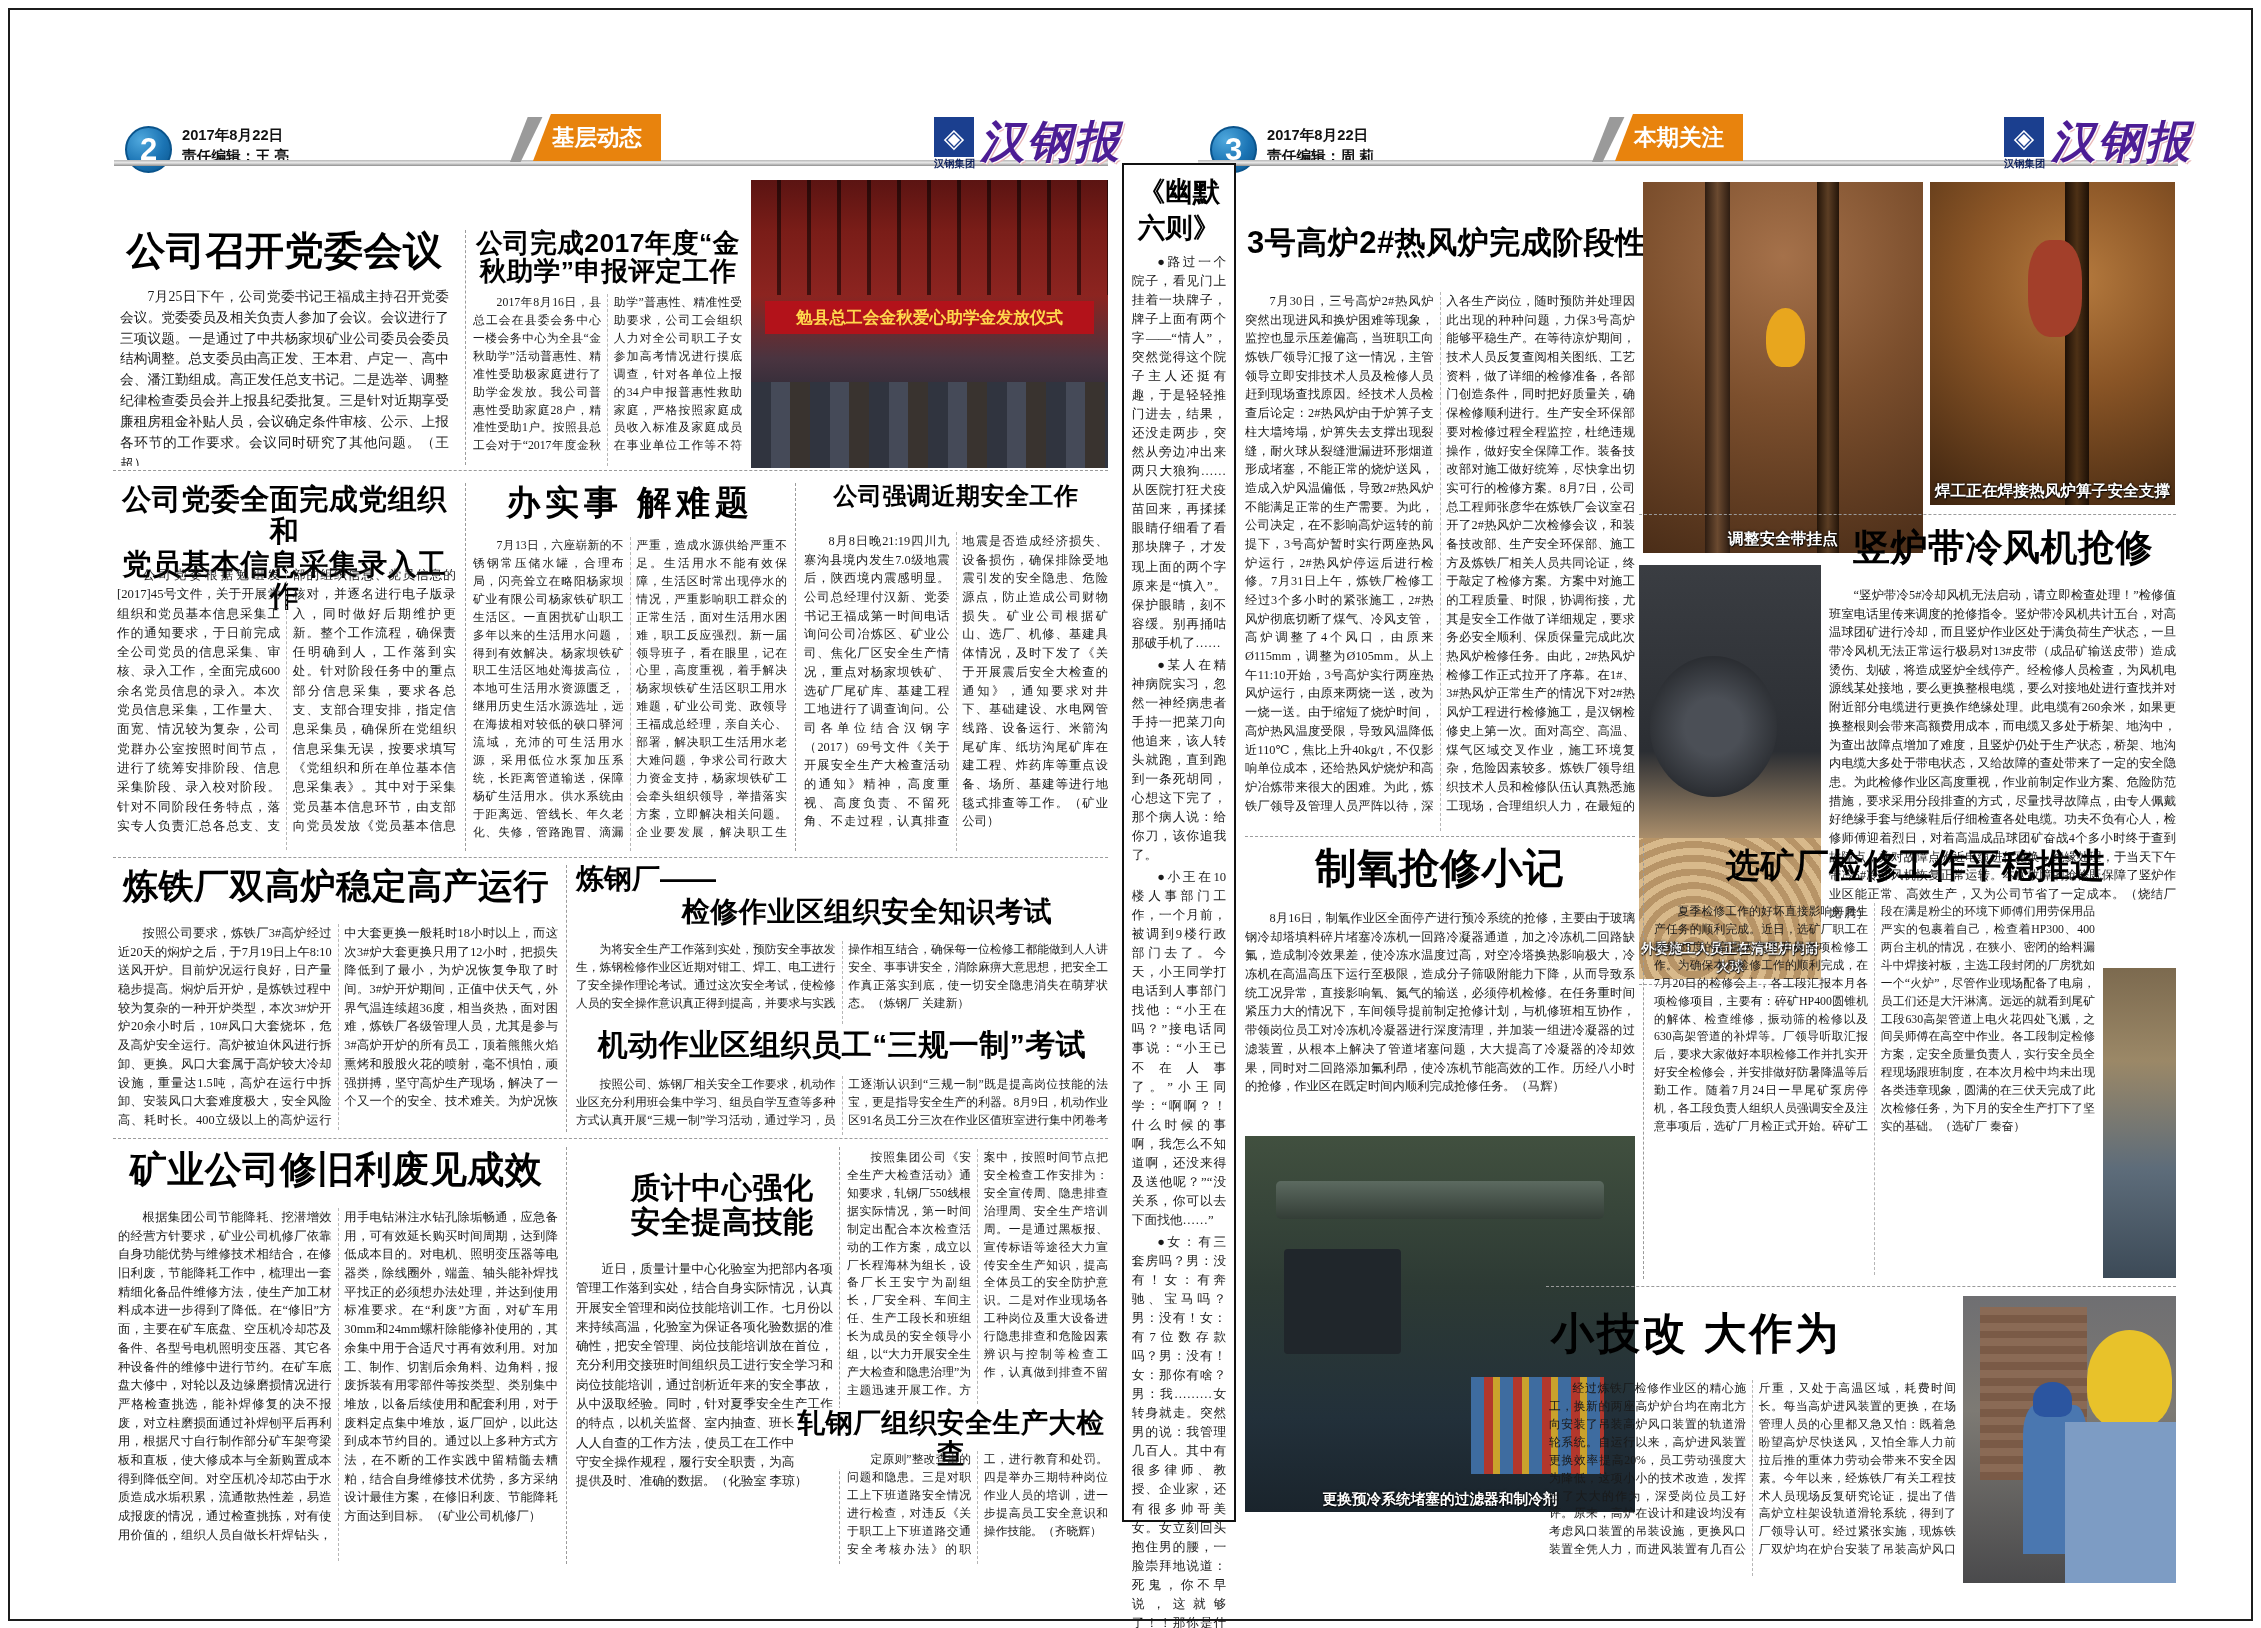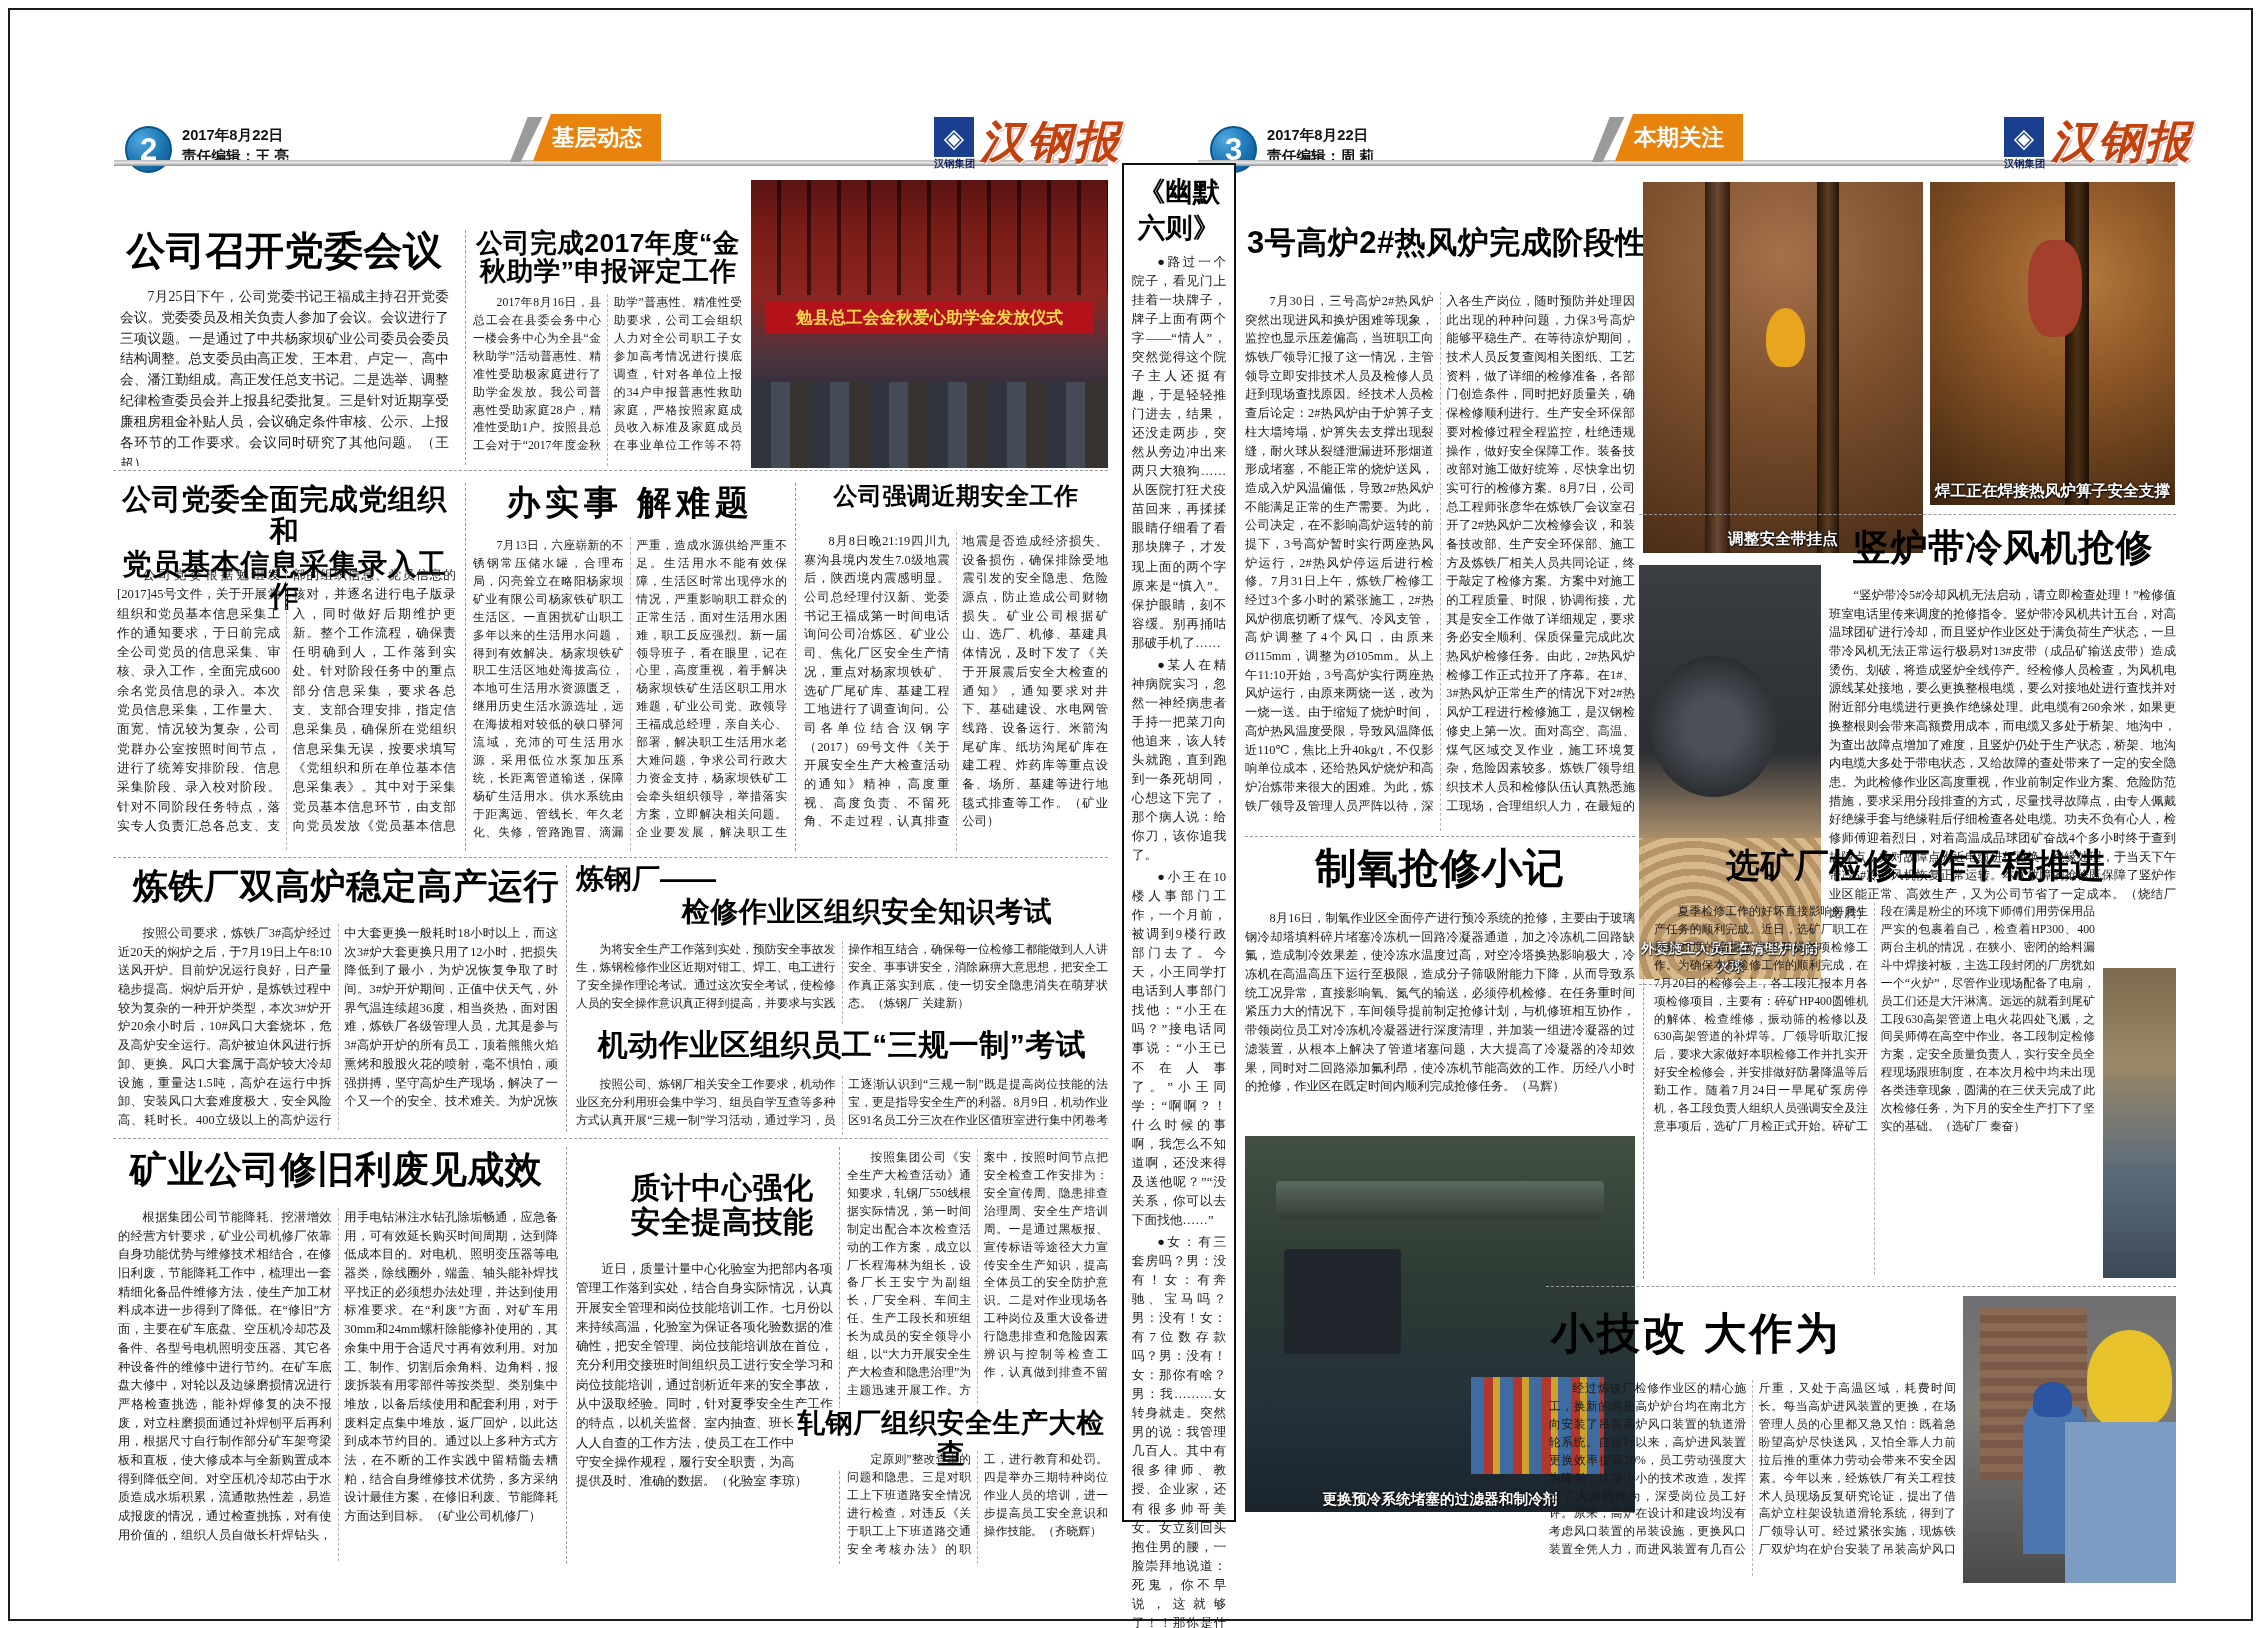--- a/index.html
+++ b/index.html
@@ -14,21 +14,21 @@
            display:flex;align-items:center;justify-content:center;border:2px solid #0a548c;box-sizing:border-box;}
   .hmeta{font-family:"Liberation Sans",sans-serif;font-size:14.7px;font-weight:bold;color:#111;line-height:1.3;}
   .graybar{height:5.9px;background:linear-gradient(#b7b7b7,#e8e8e8 45%,#8f8f8f);}
   .flag{background:#e8830d;color:#fff;font-family:"Liberation Sans",sans-serif;font-weight:bold;
         font-size:22.5px;display:flex;align-items:center;justify-content:center;
         clip-path:polygon(14% 0,100% 0,100% 100%,0 100%);}
   .flagshadow{background:#9a9a9a;clip-path:polygon(30% 0,55% 0,18% 100%,0 100%);}
   .logobox{width:40px;height:40px;background:#1b3f8f;color:#fff;display:flex;align-items:center;justify-content:center;
            font-size:26.5px;font-family:"DejaVu Sans",sans-serif;}
   .logosub{font-size:10.3px;font-family:"Liberation Sans",sans-serif;font-weight:bold;color:#10235e;text-align:center;}
-  .brand{font-family:"DejaVu Serif",serif;font-style:italic;font-weight:bold;font-size:45px;color:#c2410c;
+  .brand{font-family:"DejaVu Serif",serif;font-style:italic;font-weight:bold;font-size:45px;color:#4c1d95;
          text-shadow:1px 1px 0 #fff,2px 2px 0 #e9b8b8;letter-spacing:2px;}
   
   .t-big{font-family:"Liberation Sans","DejaVu Sans",sans-serif;font-weight:900;color:#000;
          text-align:center;line-height:1.12;letter-spacing:0.5px;}
   .body{font-size:13.7px;line-height:1.52;text-align:justify;overflow:hidden;}
   .body p{margin:0;text-indent:2em;}
   .c2{column-count:2;column-gap:12.7px;column-rule:0.5px dashed #b5b5b5;}
   .vdash{border-left:1px dashed #9a9a9a;width:0;}
   .hdash{border-top:1px dashed #9a9a9a;height:0;}
   
@@ -107,21 +107,21 @@
     </div>
   <div class="abs vdash" style="left:795px;top:483px;height:368px;"></div>
 
   <div class="abs t-big" style="left:804px;top:483px;width:304px;font-size:24px;">公司强调近期安全工作</div>
   <div class="abs body c2" style="left:804px;top:532px;width:304px;height:319px;font-size:12.3px;">
       <p>8月8日晚21:19四川九寨沟县境内发生7.0级地震后，陕西境内震感明显。公司总经理付汉新、党委书记王福成第一时间电话询问公司冶炼区、矿业公司、焦化厂区安全生产情况，重点对杨家坝铁矿、选矿厂尾矿库、基建工程工地进行了调查询问。公司各单位结合汉钢字（2017）69号文件《关于开展安全生产大检查活动的通知》精神，高度重视、高度负责、不留死角、不走过程，认真排查地震是否造成经济损失、设备损伤，确保排除受地震引发的安全隐患、危险源点，防止造成公司财物损失。矿业公司根据矿山、选厂、机修、基建具体情况，及时下发了《关于开展震后安全大检查的通知》，通知要求对井下、基础建设、水电网管线路、设备运行、米箭沟尾矿库、纸坊沟尾矿库在建工程、炸药库等重点设备、场所、基建等进行地毯式排查等工作。（矿业公司）</p>
     </div>
 
   <div class="abs hdash" style="left:113px;top:857px;width:995px;"></div>
 
-  <div class="abs t-big" style="left:113px;top:866px;width:446px;font-size:35px;text-align:right;">炼铁厂双高炉稳定高产运行</div>
+  <div class="abs t-big" style="left:113px;top:866px;width:446px;font-size:35px;">炼铁厂双高炉稳定高产运行</div>
   <div class="abs body c2" style="left:118px;top:924px;width:440px;height:206px;font-size:12.3px;">
       <p>按照公司要求，炼铁厂3#高炉经过近20天的焖炉之后，于7月19日上午8:10送风开炉。目前炉况运行良好，日产量稳步提高。焖炉后开炉，是炼铁过程中较为复杂的一种开炉类型，本次3#炉开炉20余小时后，10#风口大套烧坏，危及高炉安全运行。高炉被迫休风进行拆卸、更换。风口大套属于高炉较大冷却设施，重量达1.5吨，高炉在运行中拆卸、安装风口大套难度极大，安全风险高、耗时长。400立级以上的高炉运行中大套更换一般耗时18小时以上，而这次3#炉大套更换只用了12小时，把损失降低到了最小，为炉况恢复争取了时间。3#炉开炉期间，正值中伏天气，外界气温连续超36度，相当炎热，面对困难，炼铁厂各级管理人员，尤其是参与3#高炉开炉的所有员工，顶着熊熊火焰熏烤和股股火花的喷射，毫不惧怕，顽强拼搏，坚守高炉生产现场，解决了一个又一个的安全、技术难关。为炉况恢复做出了突出成绩，尽快实现了公司双炉正常生产。（张建荣）</p>
     </div>
   <div class="abs vdash" style="left:566px;top:865px;height:267px;"></div>
 
   <div class="abs seclabel" style="left:576px;top:860px;">炼钢厂——</div>
   <div class="abs t-big" style="left:627px;top:896px;width:480px;font-size:28px;">检修作业区组织安全知识考试</div>
   <div class="abs body c2" style="left:576px;top:941px;width:532px;height:83px;font-size:11.8px;">
       <p>为将安全生产工作落到实处，预防安全事故发生，炼钢检修作业区近期对钳工、焊工、电工进行了安全操作理论考试。通过这次安全考试，使检修人员的安全操作意识真正得到提高，并要求与实践操作相互结合，确保每一位检修工都能做到人人讲安全、事事讲安全，消除麻痹大意思想，把安全工作真正落实到底，使一切安全隐患消失在萌芽状态。（炼钢厂  关建新）</p>
     </div>

